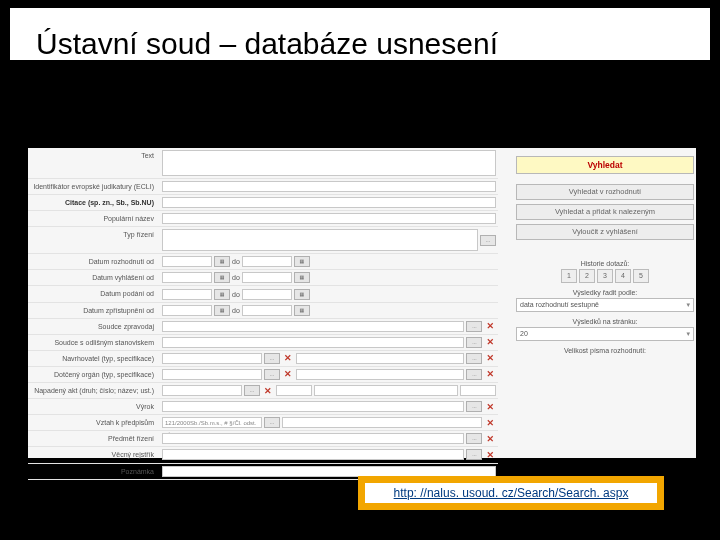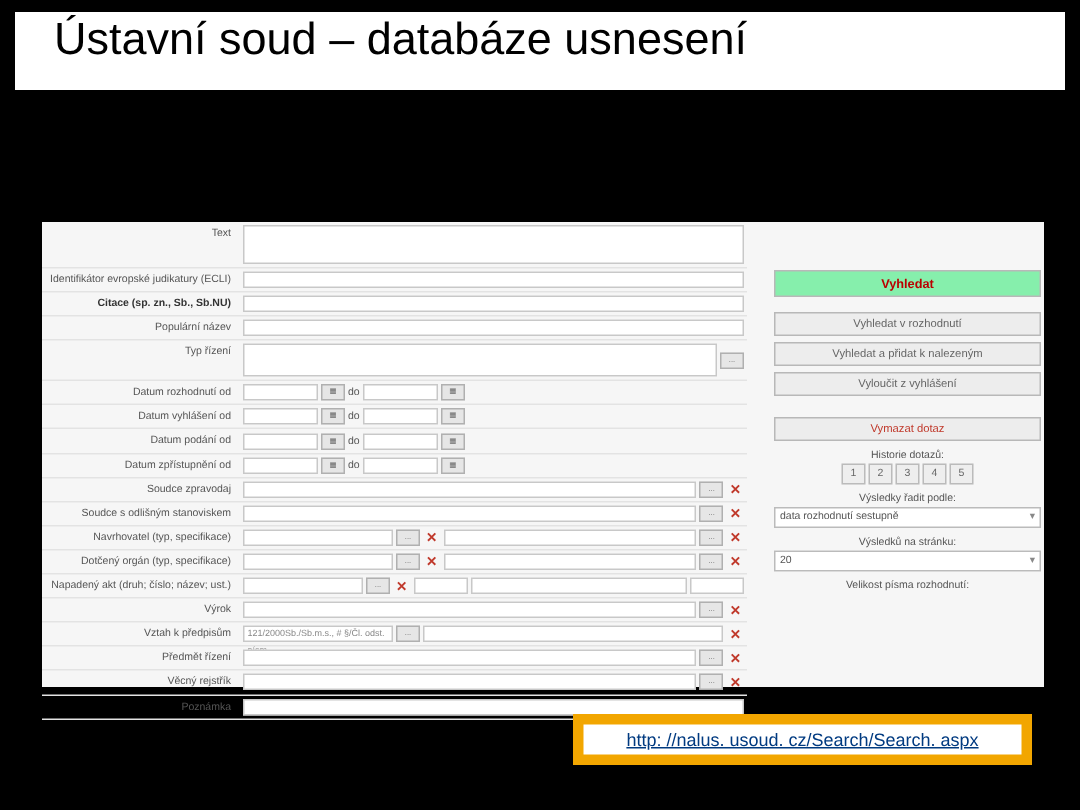--- a/index.html
+++ b/index.html
@@ -6,21 +6,21 @@
   body {
     width: 720px;
     height: 540px;
     background: #000;
     font-family: Arial, Helvetica, sans-serif;
     overflow: hidden;
     position: relative;
   }
   .slide-title {
     position: absolute;
-    top: 10px;
+    top: 27px;
     left: 36px;
     font-size: 30px;
     color: #000;
     font-weight: 400;
     background: #fff;
     padding-right: 10px;
   }
   
   .title-bar {
     position: absolute;
@@ -117,25 +117,24 @@
     background: #ededed;
     font-size: 7.5px;
     text-align: center;
     line-height: 14px;
     color: #666;
     margin-bottom: 4px;
   }
   .btn.primary {
     font-weight: bold;
     color: #b00;
-    background: #86efac;
+    background: #fef9c3;
     height: 18px;
     line-height: 16px;
     font-size: 8.5px;
-    margin-top: 24px;
   }
   .btn.danger { color: #c0392b; }
   .sidebar-label {
     font-size: 7px;
     color: #555;
     margin: 6px 0 2px;
     text-align: center;
   }
   .pagebtns { display: flex; gap: 2px; justify-content: center; }
   .pagebtns .pb {
@@ -154,21 +153,21 @@
     padding: 0 3px;
     display: flex;
     align-items: center;
     justify-content: space-between;
   }
   .sel::after { content: "▾"; font-size: 7px; color: #888; }
 
   .link-callout {
     position: absolute;
     bottom: 30px;
-    right: 32px;
+    right: 56px;
     width: 306px;
     height: 34px;
     background: #f2a600;
   }
   .link-callout .inner {
     position: absolute;
     top: 7px; left: 7px; right: 7px; bottom: 7px;
     background: #fff;
     font-size: 12px;
     color: #003a80;
@@ -369,21 +368,20 @@
   </div>
 
   <div class="right-col">
     <div style="height:8px"></div>
     <div class="btn primary">Vyhledat</div>
     <div style="height:6px"></div>
     <div class="btn">Vyhledat v rozhodnutí</div>
     <div class="btn">Vyhledat a přidat k nalezeným</div>
     <div class="btn">Vyloučit z vyhlášení</div>
     <div style="height:10px"></div>
-    <div class="btn danger">Vymazat dotaz</div>
 
     <div class="sidebar-label">Historie dotazů:</div>
     <div class="pagebtns">
       <div class="pb">1</div>
       <div class="pb">2</div>
       <div class="pb">3</div>
       <div class="pb">4</div>
       <div class="pb">5</div>
     </div>
 

